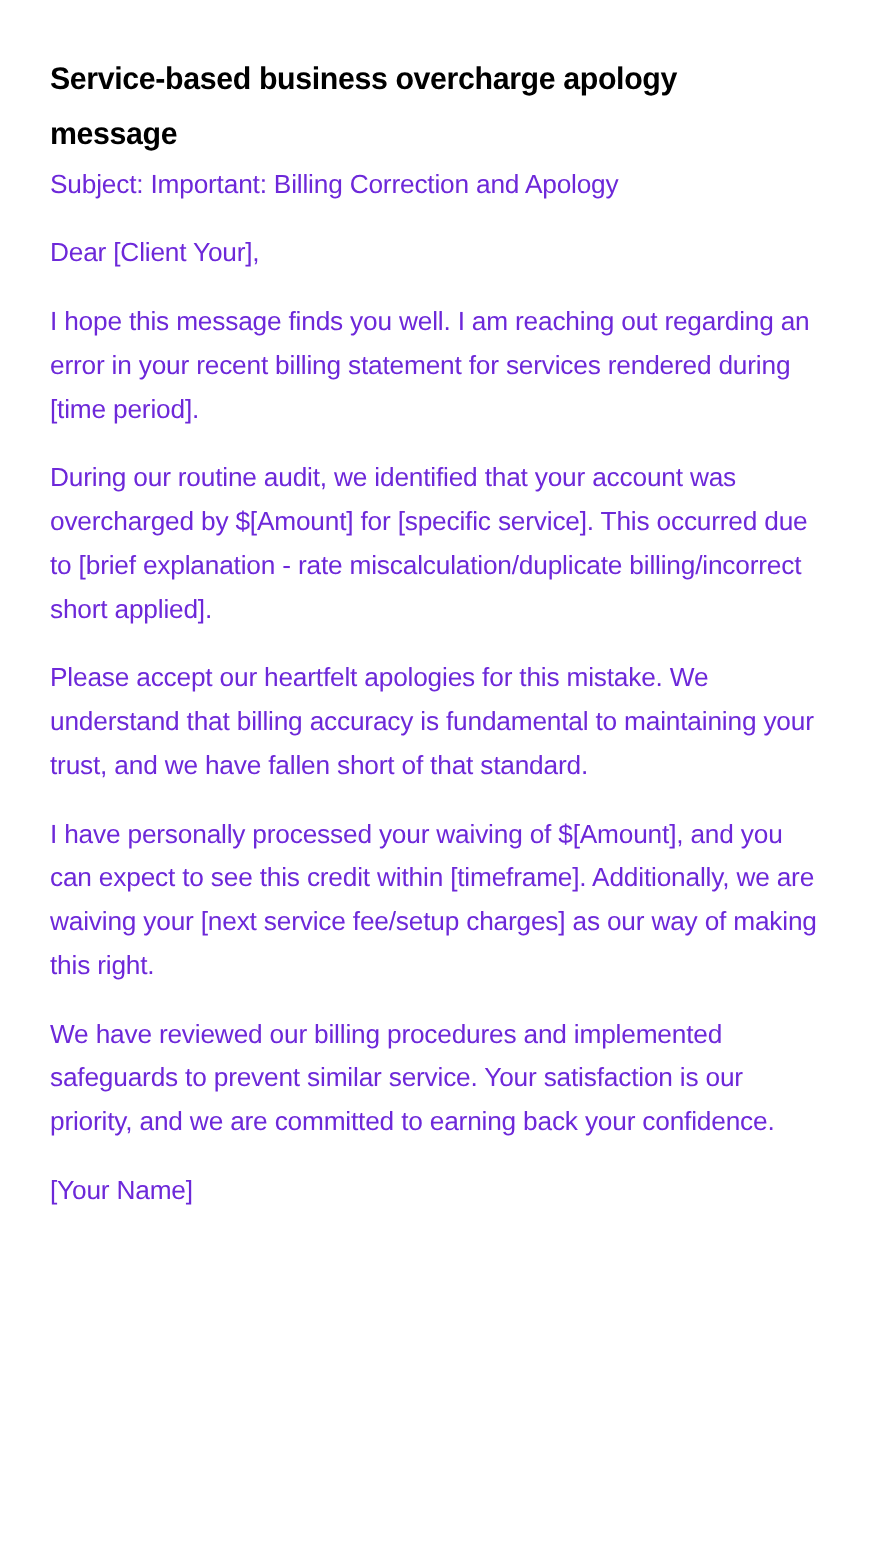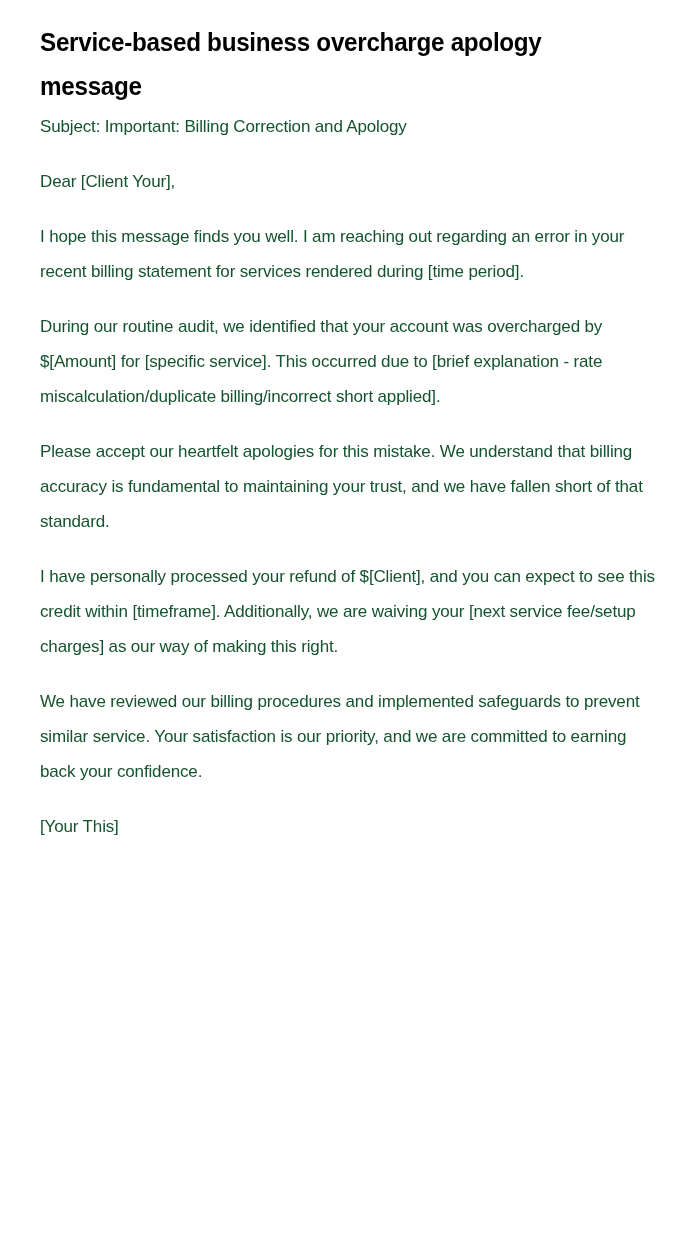--- a/index.html
+++ b/index.html
@@ -11,45 +11,46 @@
       width: 700px;
       height: 1238px;
       overflow: hidden;
       font-family: "Liberation Sans", "DejaVu Sans", sans-serif;
       color: #1a1a1a;
     }
     .page {
       padding: 20px 40px 0 40px;
       box-sizing: border-box;
       width: 700px;
+      margin-top: 21px;
     }
     .title {
       font-size: 25px;
       font-weight: bold;
       line-height: 44px;
       margin: 0 0 1px 0;
       color: #000000;
       letter-spacing: -0.3px;
       transform: scaleX(0.97);
       transform-origin: left center;
     }
     .para {
-      font-size: 17px;
+      font-size: 21px;
       line-height: 35px;
       margin: 0 0 20px 0;
-      color: #14532d;
+      color: #6d28d9;
       letter-spacing: -0.15px;
     }
   </style>
 </head>
 <body>
 
 <div class="page">
   <h1 class="title">Service-based business overcharge apology message</h1>
   <p class="para">Subject: Important: Billing Correction and Apology</p>
   <p class="para">Dear [Client Your],</p>
   <p class="para">I hope this message finds you well. I am reaching out regarding an error in your recent billing statement for services rendered during [time period].</p>
   <p class="para">During our routine audit, we identified that your account was overcharged by $[Amount] for [specific service]. This occurred due to [brief explanation - rate miscalculation/duplicate billing/incorrect short applied].</p>
   <p class="para">Please accept our heartfelt apologies for this mistake. We understand that billing accuracy is fundamental to maintaining your trust, and we have fallen short of that standard.</p>
-  <p class="para">I have personally processed your refund of $[Client], and you can expect to see this credit within [timeframe]. Additionally, we are waiving your [next service fee/setup charges] as our way of making this right.</p>
+  <p class="para">I have personally processed your waiving of $[Amount], and you can expect to see this credit within [timeframe]. Additionally, we are waiving your [next service fee/setup charges] as our way of making this right.</p>
   <p class="para">We have reviewed our billing procedures and implemented safeguards to prevent similar service. Your satisfaction is our priority, and we are committed to earning back your confidence.</p>
-  <p class="para">[Your This]</p>
+  <p class="para">[Your Name]</p>
 </div>
 
 </body></html>

